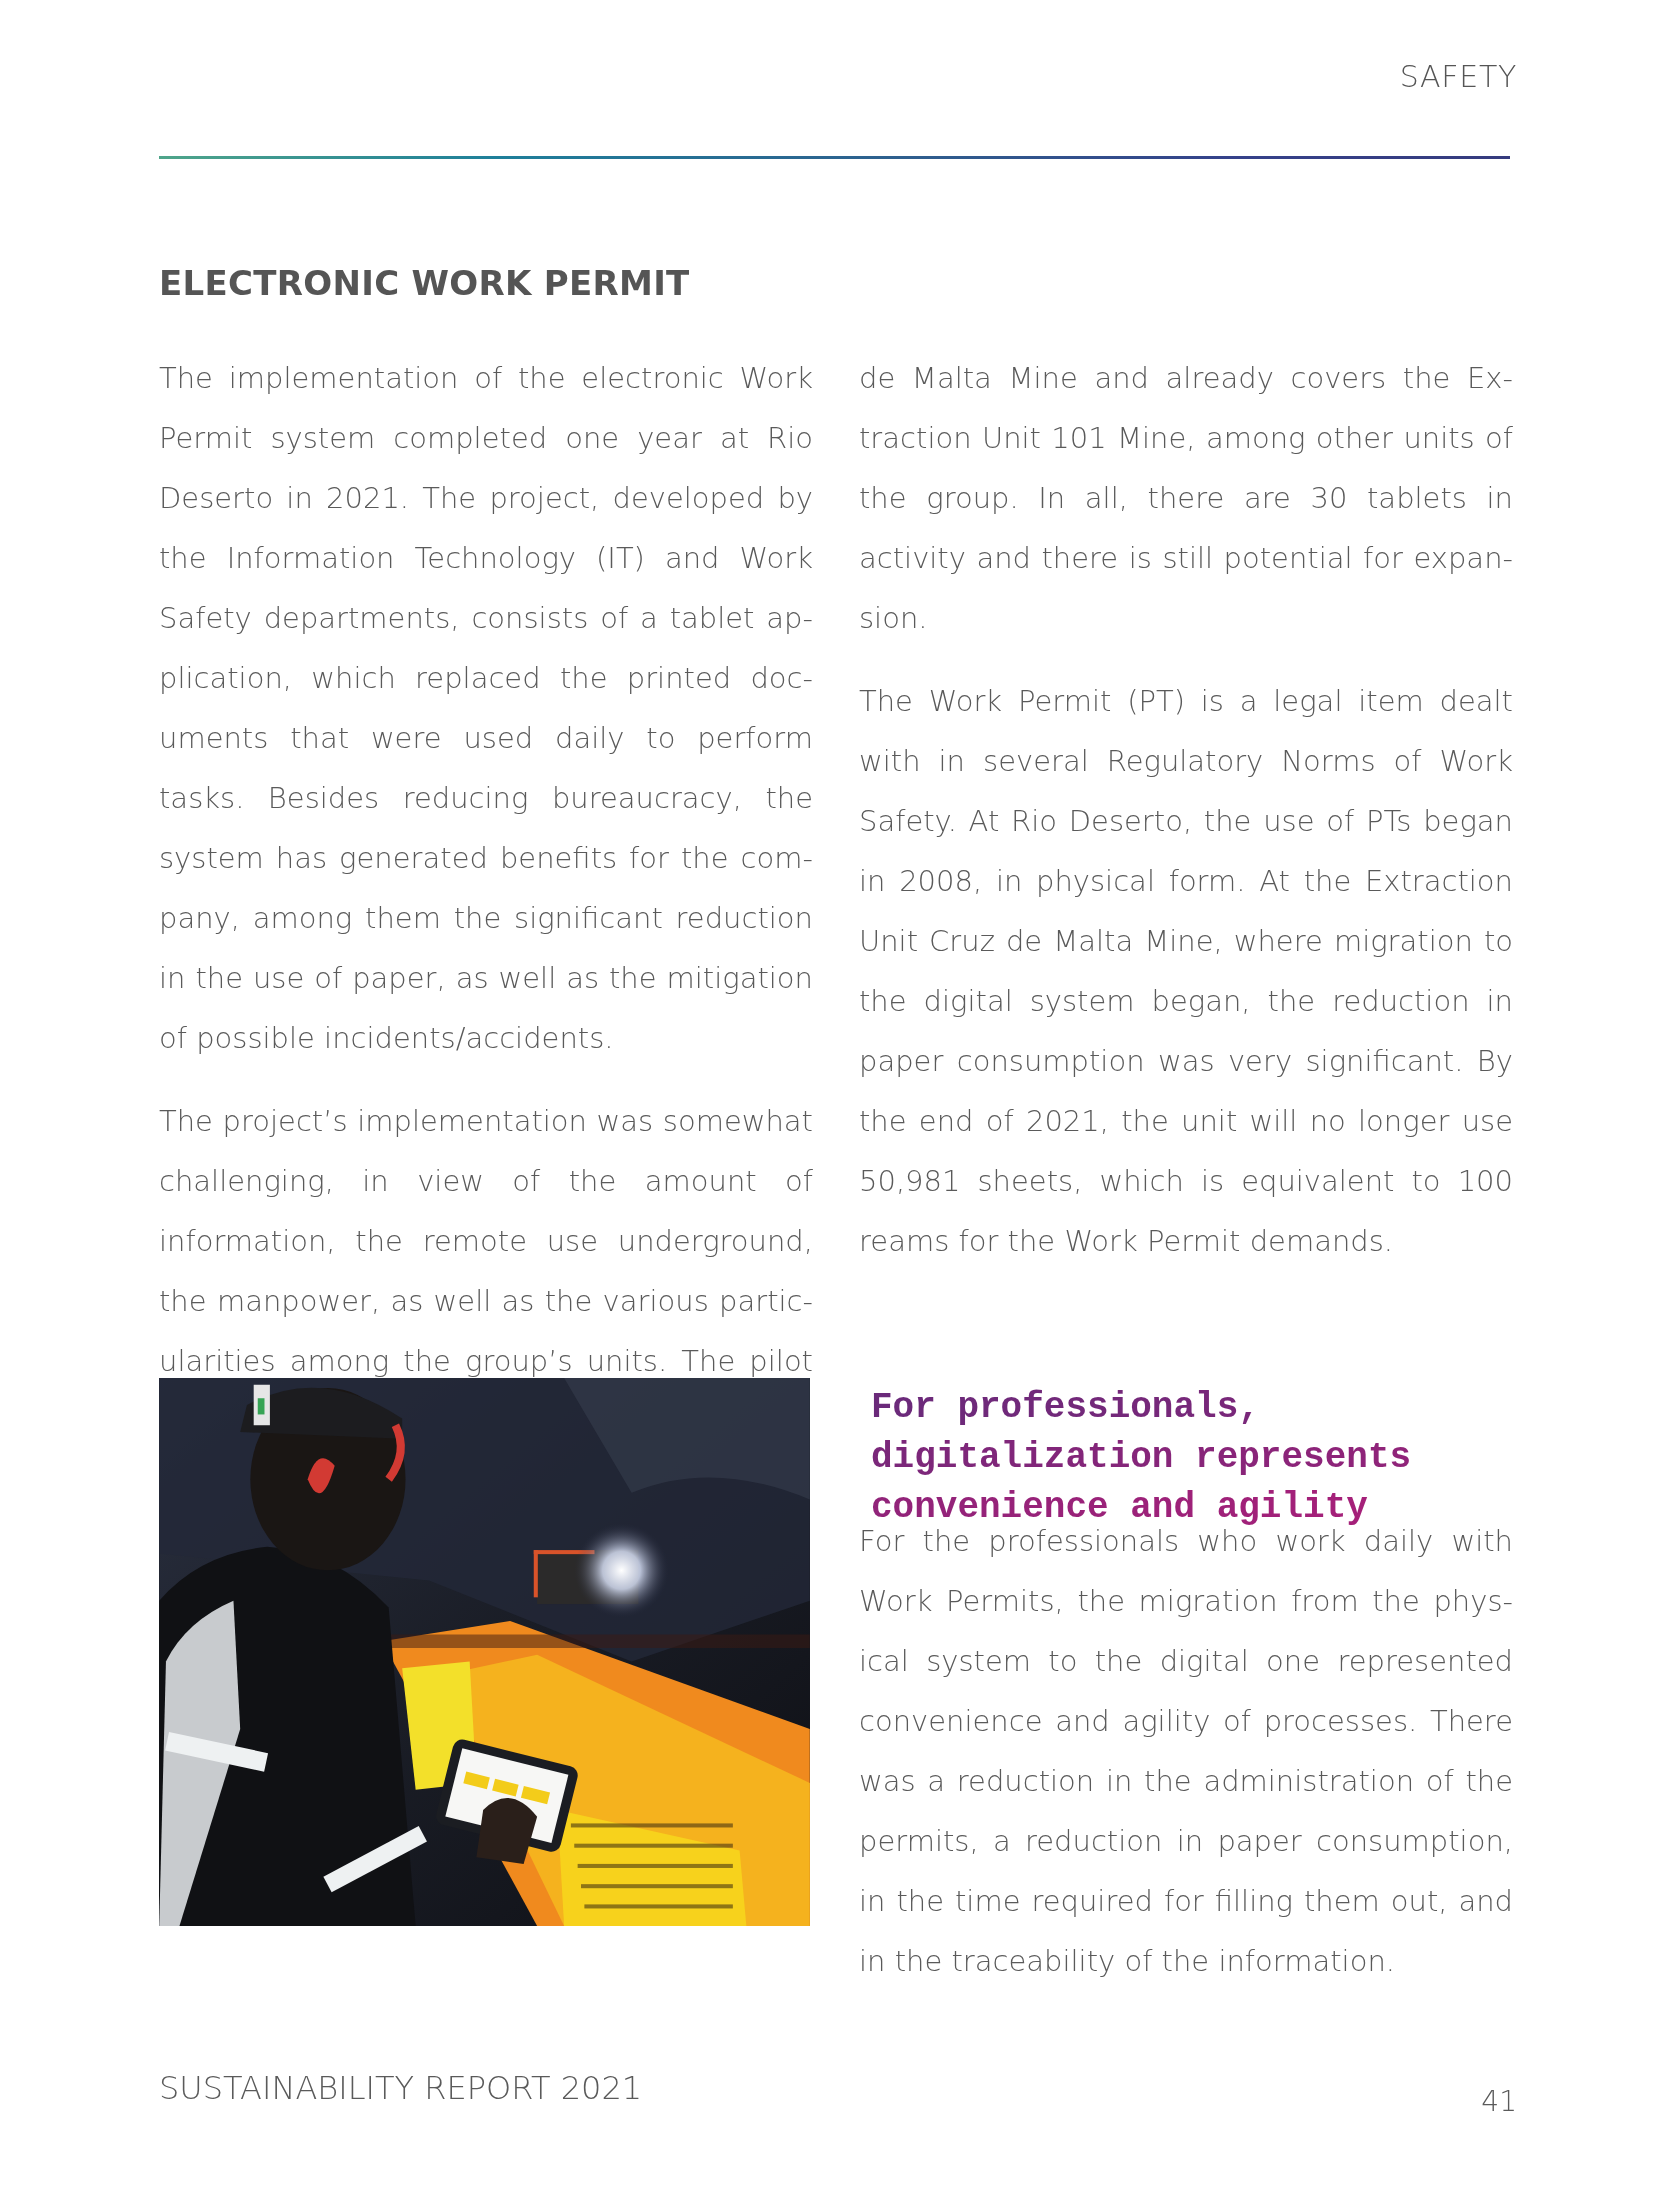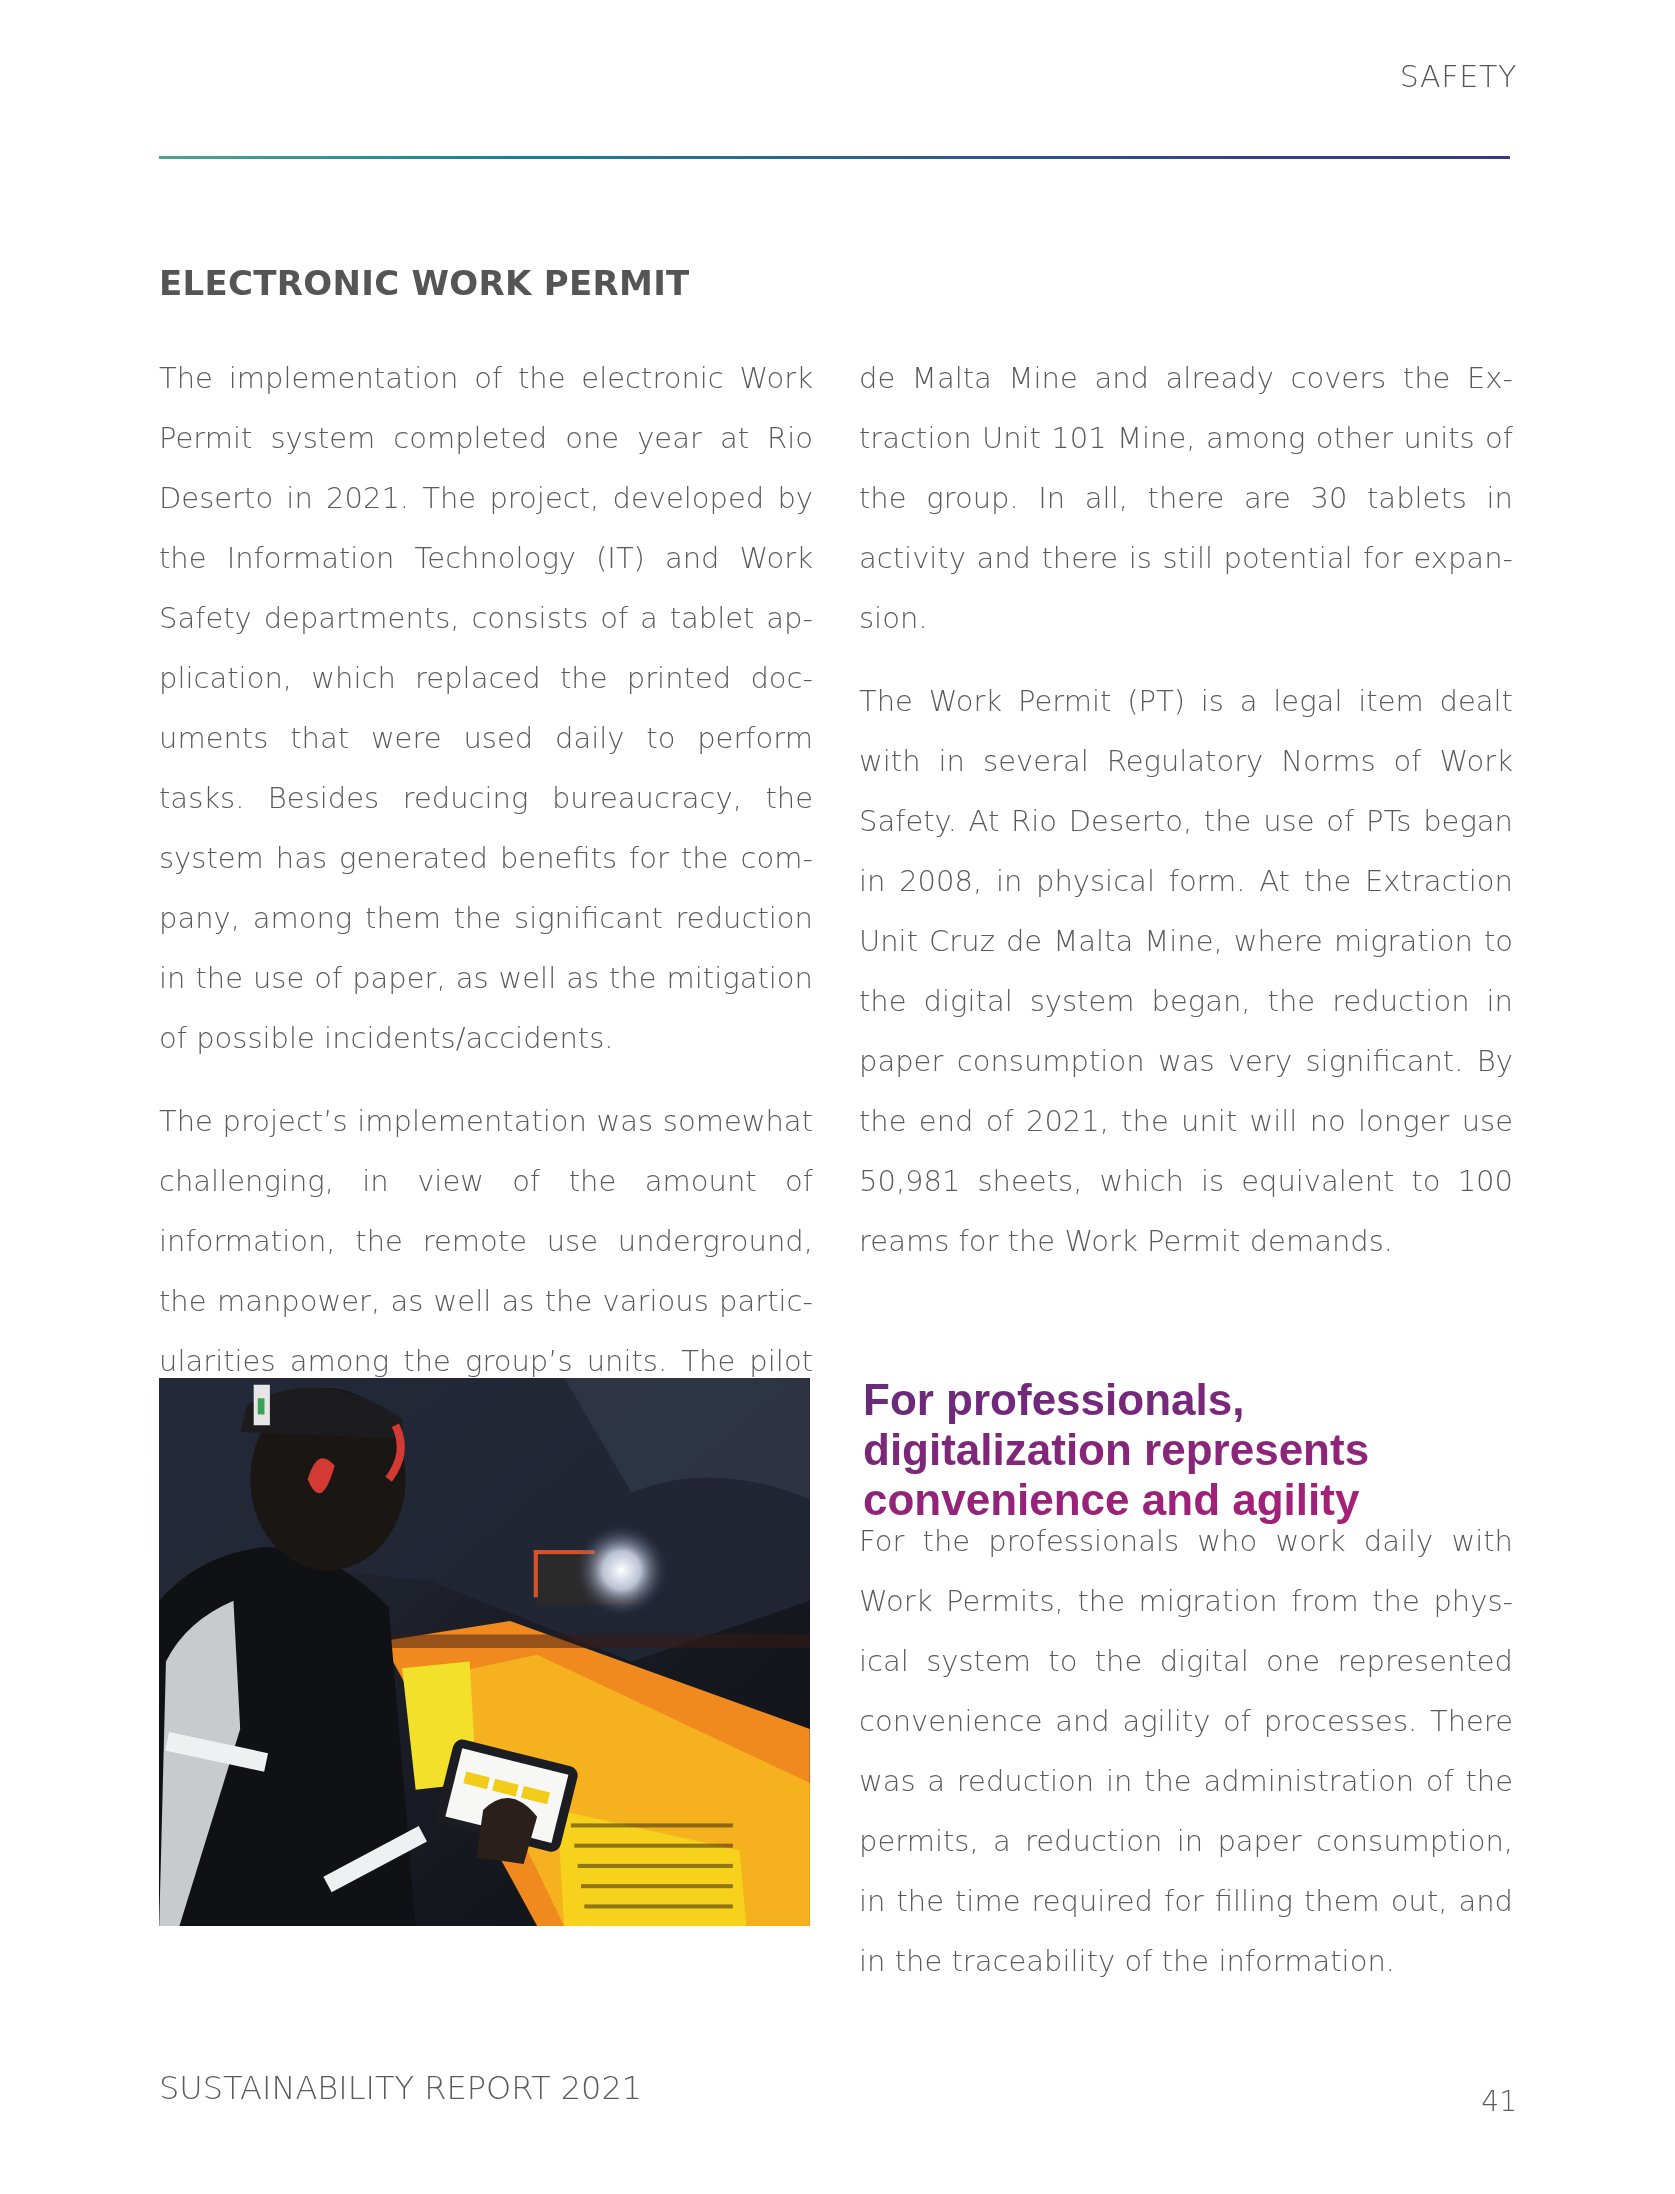--- a/index.html
+++ b/index.html
@@ -25,22 +25,22 @@
       position: absolute; width: 654px;
       font-family: "DejaVu Sans", sans-serif; font-weight: 300;
       font-size: 29px; line-height: 60px; color: #5a5a5a;
       text-align: justify; hyphens: manual;
     }
     .col p { margin: 0; }
     .col p + p { margin-top: 23px; }
     .col-left { left: 159px; top: 348px; }
     .col-right { left: 859px; top: 348px; }
     .subhead {
-      position: absolute; left: 859px; top: 1371px; width: 662px; margin: 4px;
-      font-family: Liberation Sans, sans-serif; font-weight: 700; font-size: 44px;
+      position: absolute; left: 859px; top: 1371px; width: 662px; margin: 12px;
+      font-family: Liberation Mono, monospace; font-weight: 700; font-size: 36px;
       line-height: 50px; color: #7b2577;
     }
     .subhead span { background: linear-gradient(90deg, #6a2a7a, #a52079); -webkit-background-clip: text; background-clip: text; color: transparent; }
     .col-bottom { left: 859px; top: 1511px; }
     .photo {
       position: absolute; left: 159px; top: 1378px; width: 651px; height: 548px;
       background: #15151c; overflow: hidden;
     }
     .footer-left {
       position: absolute; left: 159px; top: 2069px;

